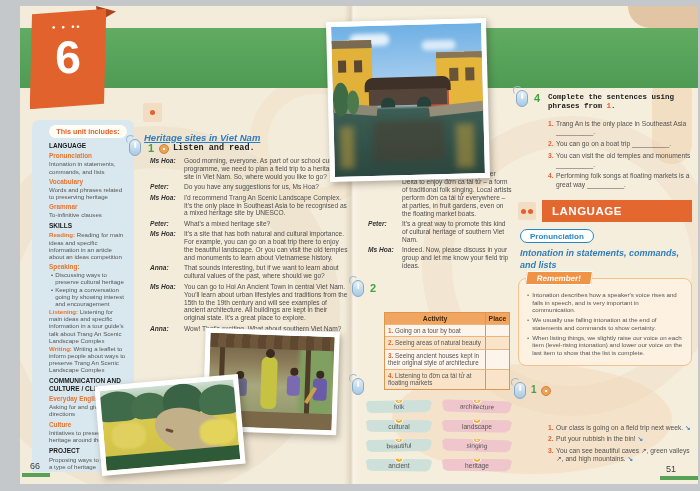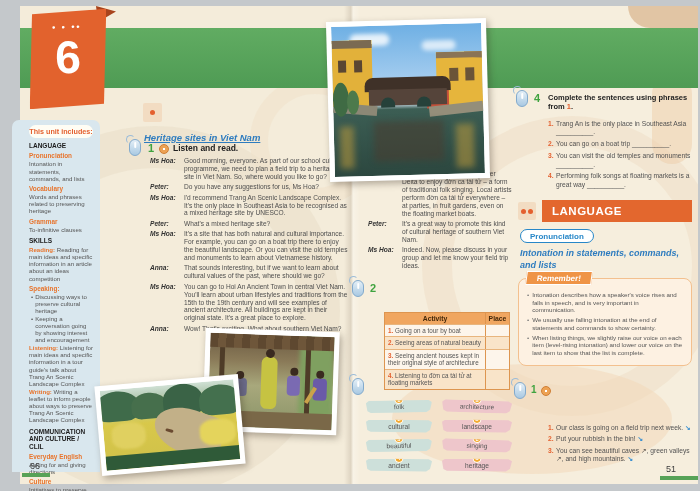--- a/index.html
+++ b/index.html
@@ -22,21 +22,21 @@
   
   .badge-unit { left:28px; top:10px; width:80px; height:98px; z-index:4; background:#e2622d;
                 clip-path:polygon(7% 3%, 100% 0%, 93% 97%, 0% 100%); transform:rotate(-2deg);
                 display:flex; flex-direction:column; align-items:center; }
   .badge-fold { left:96px; top:6px; width:20px; height:16px; z-index:3; background:#a8441d;
                 clip-path:polygon(0 0, 100% 35%, 10% 100%); }
   .unit-dots { margin-top:12px; color:#fff; font-size:9px; letter-spacing:2px; font-weight:bold; }
   .unit-num { color:#fff; font-size:46px; font-weight:bold; line-height:1; margin-top:2px; }
 
   
-  .sidebar { left:12px; top:120px; width:88px; height:352px; background:#d9e7ee; z-index:2;
+  .sidebar { left:32px; top:120px; width:102px; height:352px; background:#d9e7ee; z-index:2;
              border-radius:7px 7px 0 0; padding:5px 7px 4px 17px; }
   .sb-pill { background:#fffdf4; border-radius:7px; text-align:center; color:#e4602f;
              font-weight:bold; font-size:7.2px; padding:2px 0; margin-bottom:3px; }
   .sb-caps { font-weight:bold; color:#1c1c1c; font-size:6.5px; margin:4px 0 1.5px; line-height:1.15; }
   .sb-orange { font-weight:bold; color:#e8742c; font-size:6.4px; margin:3px 0 1px; }
   .sb-body { color:#555; font-size:6.1px; line-height:1.18; margin:.5px 0; }
   .sb-lab { font-weight:bold; color:#e8742c; }
   .sb-bullet { display:flex; gap:2px; color:#555; font-size:6.1px; line-height:1.18; margin:.5px 0 .5px 2px; }
   .sb-bullet::before { content:"•"; color:#555; }
 
@@ -49,21 +49,21 @@
            display:flex; align-items:center; justify-content:center; gap:2px; }
   .dotsq i { width:5px; height:5px; border-radius:50%; background:#e4602f; }
   .gs-bar { left:166px; top:101px; width:180px; height:23px; background:#e3672e; z-index:2;
             color:#fff; font-weight:bold; font-size:11.5px; letter-spacing:.6px;
             display:flex; align-items:center; padding-left:12px; border-radius:1px; }
   .blue-h { color:#2e7cbf; font-weight:bold; font-style:italic; z-index:2; }
 
   
   .exnum { color:#3fa33f; font-weight:bold; font-size:11px; z-index:2; }
   .exnum.sm { font-size:10px; }
-  .ex-title { font-weight:bold; color:#222; z-index:2; }
+  .ex-title { font-weight:bold; color:#222; z-index:2;font-family:Liberation Mono, monospace; }
   .num-o { color:#e4602f; font-weight:bold; }
   .ref-o { color:#e4602f; font-weight:bold; }
 
   
   .mouse { width:12px; height:17px; border-radius:6px; z-index:2;
            background:linear-gradient(180deg,#e4eff7,#a9c9e2); border:1px solid #82aacd; position:absolute; }
   .mouse::before { content:""; position:absolute; left:50%; top:2px; width:1.5px; height:5.5px; background:#fff;
                    transform:translateX(-50%); border-radius:1px; }
   .mouse::after { content:""; position:absolute; left:-4px; top:-5px; width:7px; height:7px;
                   border:1px solid #9cbcd8; border-radius:50%; border-right-color:transparent; border-bottom-color:transparent; }

